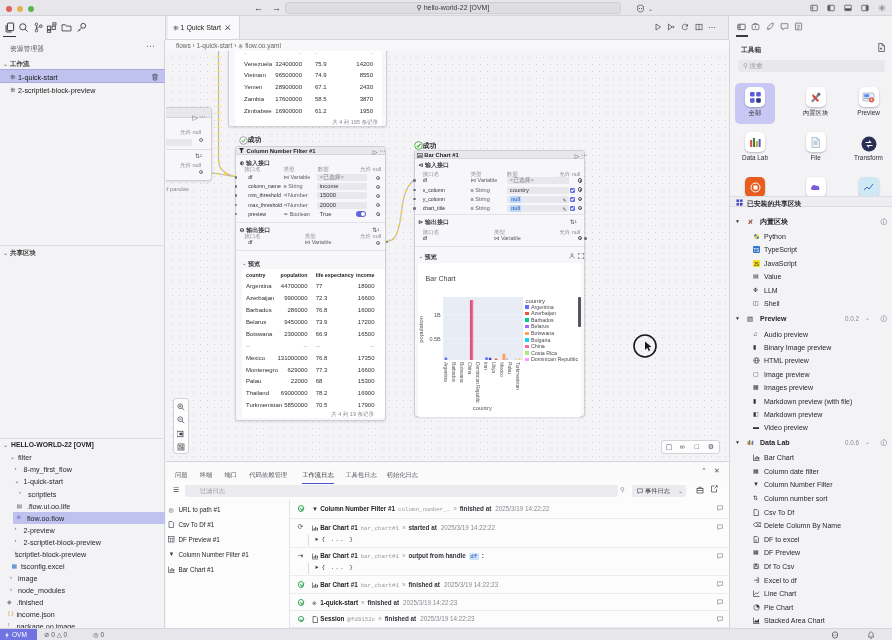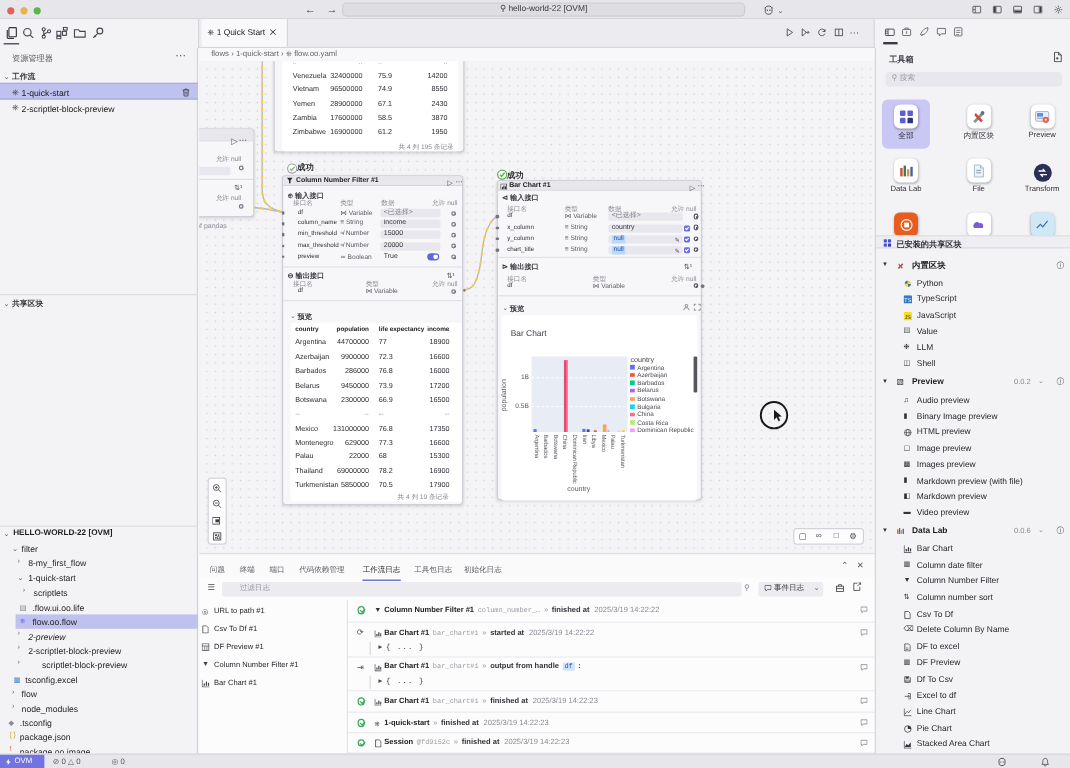--- a/index.html
+++ b/index.html
@@ -270,51 +270,51 @@
         <span class="ftx" style="left:28px;">scriptlets</span>
       </div>
     <div class="frow" style="top:61.1px;">
         <span class="fic" style="left:16.5px; color:#6a6a72;">▤</span>
         <span class="ftx" style="left:27px;">.flow.ui.oo.life</span>
       </div>
     <div class="frow sel" style="top:73.1px; left:13px; width:152px;">
         <span class="fic" style="left:3.5px; color:#5a5fd8;">⎈</span>
         <span class="ftx" style="left:14px;">flow.oo.flow</span>
       </div>
-    <div class="frow" style="top:85.3px;font-style:italic;">
+    <div class="frow" style="top:85.3px;">
         <span class="fch" style="left:14.5px;">›</span>
         <span class="ftx" style="left:23.5px;">2-preview</span>
       </div>
     <div class="frow" style="top:97.4px;">
         <span class="fch" style="left:14.5px;">›</span>
         <span class="ftx" style="left:23.5px;">2-scriptlet-block-preview</span>
       </div>
     <div class="frow" style="top:109.4px;">
         <span class="fch" style="left:14.5px;">›</span>
-        <span class="ftx" style="left:35px;">scriptlet-block-preview</span>
+        <span class="ftx" style="left:15px;">scriptlet-block-preview</span>
       </div>
     <div class="frow" style="top:121.6px;">
         <span class="fic" style="left:11.5px; color:#3178c6;">▦</span>
         <span class="ftx" style="left:21px;">tsconfig.excel</span>
       </div>
     <div class="frow" style="top:133.6px;">
         <span class="fch" style="left:10px;">›</span>
-        <span class="ftx" style="left:18px;">flow</span>
+        <span class="ftx" style="left:18px;">image</span>
       </div>
     <div class="frow" style="top:145.7px;">
         <span class="fch" style="left:10px;">›</span>
         <span class="ftx" style="left:18px;">node_modules</span>
       </div>
     <div class="frow" style="top:157.6px;">
         <span class="fic" style="left:7px; color:#8a8a92;">◆</span>
-        <span class="ftx" style="left:16.5px;">.tsconfig</span>
+        <span class="ftx" style="left:16.5px;">.finished</span>
       </div>
     <div class="frow" style="top:169.9px;">
         <span class="fic" style="left:8px; color:#caa23a;">{ }</span>
-        <span class="ftx" style="left:16.5px;">package.json</span>
+        <span class="ftx" style="left:16.5px;">income.json</span>
       </div>
     <div class="frow" style="top:181.9px;">
         <span class="fic" style="left:8px; color:#d6493a;">!</span>
         <span class="ftx" style="left:16.5px;">package.oo.image</span>
       </div>
   </div>
 </div>
 
 <div id="breadcrumb"><span style="margin-left:10px;">flows › 1-quick-start › ⎈ flow.oo.yaml</span></div>
 <div id="canvas">

